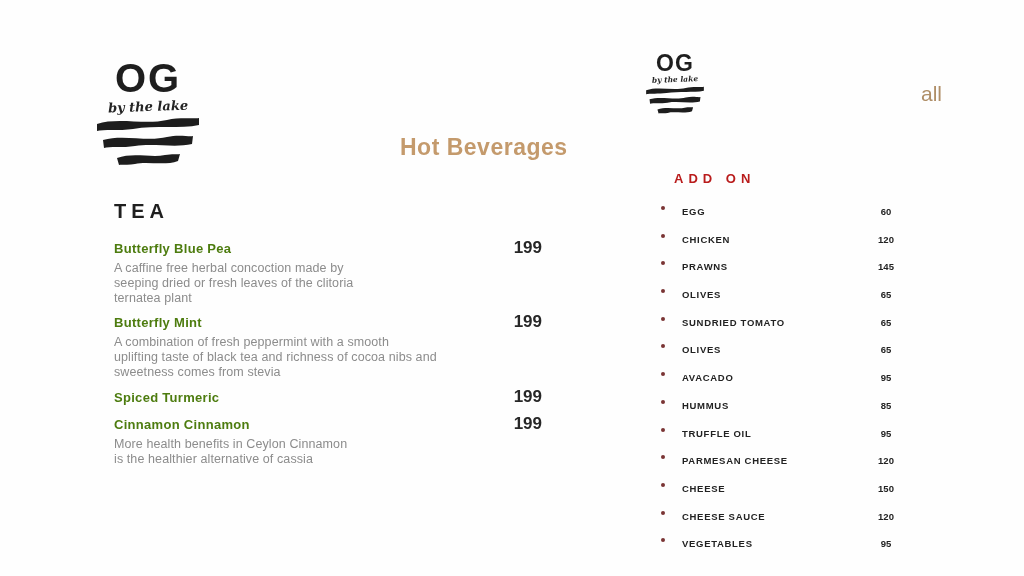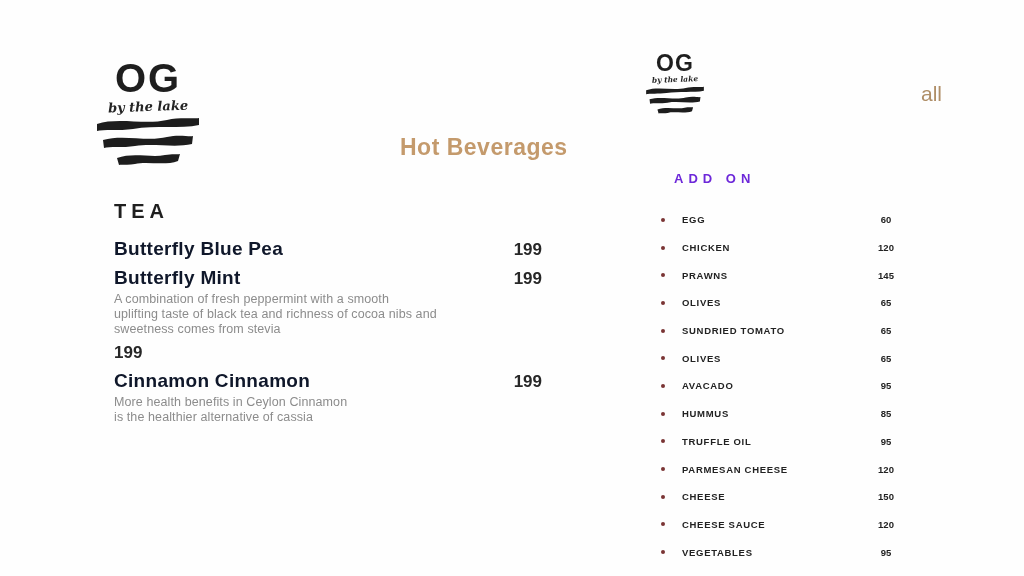--- a/index.html
+++ b/index.html
@@ -58,24 +58,24 @@
     left: 114px; top: 238px;
     width: 428px;
   }
   .tea-item { margin-bottom: 7px; }
   .tea-item-head {
     display: flex;
     justify-content: space-between;
     align-items: baseline;
   }
   .tea-name {
-    font-size: 19px;
+    font-size: 13px;
     font-weight: 700;
     letter-spacing: 0.3px;
-    color: #0f172a;
+    color: #4d7c0f;
   }
   .tea-price {
     font-size: 17px;
     font-weight: 700;
     color: #272727;
   }
   .tea-desc {
     margin-top: 3px;
     font-size: 12.5px;
     line-height: 14.8px;
@@ -90,30 +90,30 @@
     left: 921px; top: 82px;
     font-size: 21px;
     color: #af8e67;
   }
   .addon-heading {
     position: absolute;
     left: 674px; top: 171px;
     font-size: 13px;
     font-weight: 700;
     letter-spacing: 5px;
-    color: #6d28d9;
+    color: #b91c1c;
   }
   .addon-list {
     position: absolute;
     left: 656px; top: 206px;
     width: 248px;
   }
   .addon-row {
     display: flex;
-    align-items: center;
+    align-items: flex-start;
     height: 27.7px;
   }
   .bullet {
     width: 4px; height: 4px;
     border-radius: 50%;
     background: #7a3434;
     margin: 0 17px 0 5px;
     flex: none;
   }
   .addon-name {
@@ -149,34 +149,38 @@
 
     <h1 class="page-heading">Hot Beverages</h1>
     <h2 class="category">TEA</h2>
 
     <div class="tea-list" id="tea-list">
   <div class="tea-item">
     <div class="tea-item-head">
       <span class="tea-name">Butterfly Blue Pea</span>
       <span class="tea-price">199</span>
     </div>
+    <p class="tea-desc">A caffine free herbal concoction made by
+seeping dried or fresh leaves of the clitoria
+ternatea plant</p>
   </div>
 
   <div class="tea-item">
     <div class="tea-item-head">
       <span class="tea-name">Butterfly Mint</span>
       <span class="tea-price">199</span>
     </div>
     <p class="tea-desc">A combination of fresh peppermint with a smooth
 uplifting taste of black tea and richness of cocoa nibs and
 sweetness comes from stevia</p>
   </div>
 
   <div class="tea-item">
     <div class="tea-item-head">
+      <span class="tea-name">Spiced Turmeric</span>
       <span class="tea-price">199</span>
     </div>
   </div>
 
   <div class="tea-item">
     <div class="tea-item-head">
       <span class="tea-name">Cinnamon Cinnamon</span>
       <span class="tea-price">199</span>
     </div>
     <p class="tea-desc">More health benefits in Ceylon Cinnamon

